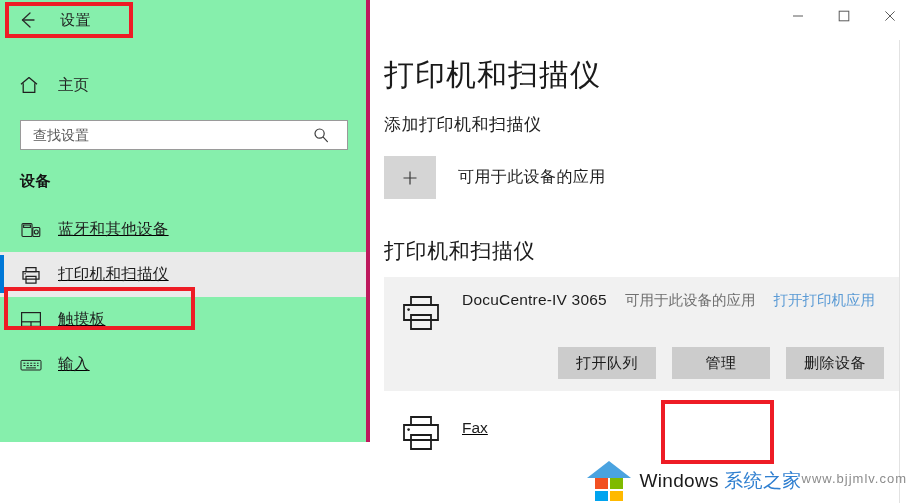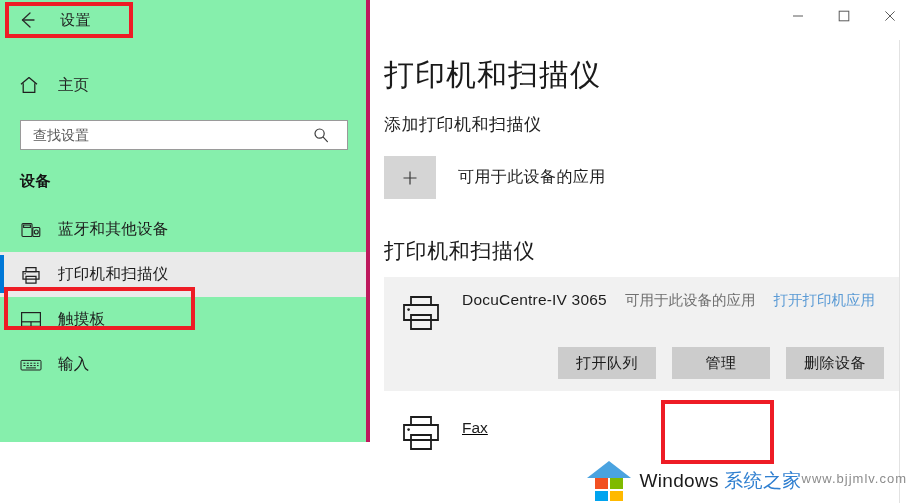--- a/index.html
+++ b/index.html
@@ -82,21 +82,21 @@
   .search-ico { width: 16px; height: 16px; color:#3c3c3c; flex:0 0 16px; }
 
   .section-head {
     margin: 22px 0 0 20px;
     font-size: 15px;
     font-weight: bold;
     color: #151515;
     letter-spacing: .5px;
   }
 
-  .nav-list { margin-top: 16px; }
+  .nav-list { margin-top: 16px; text-decoration: underline; }
 
   .nav-item {
     height: 45px;
     display: flex;
     align-items: center;
     gap: 16px;
     padding-left: 20px;
     position: relative;
     cursor: default;
   }

